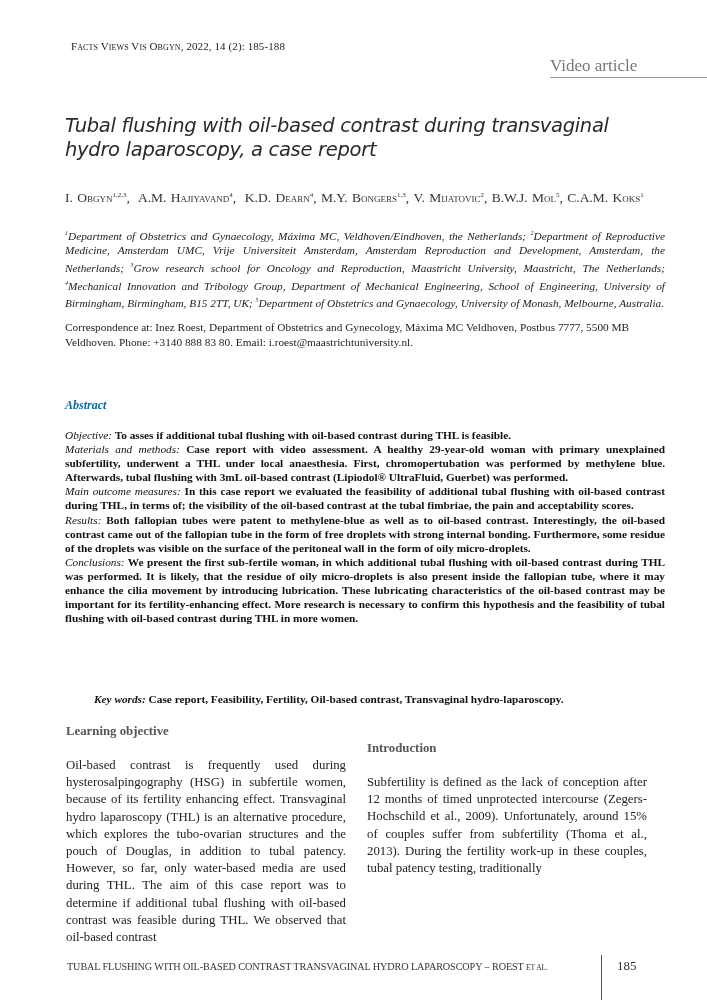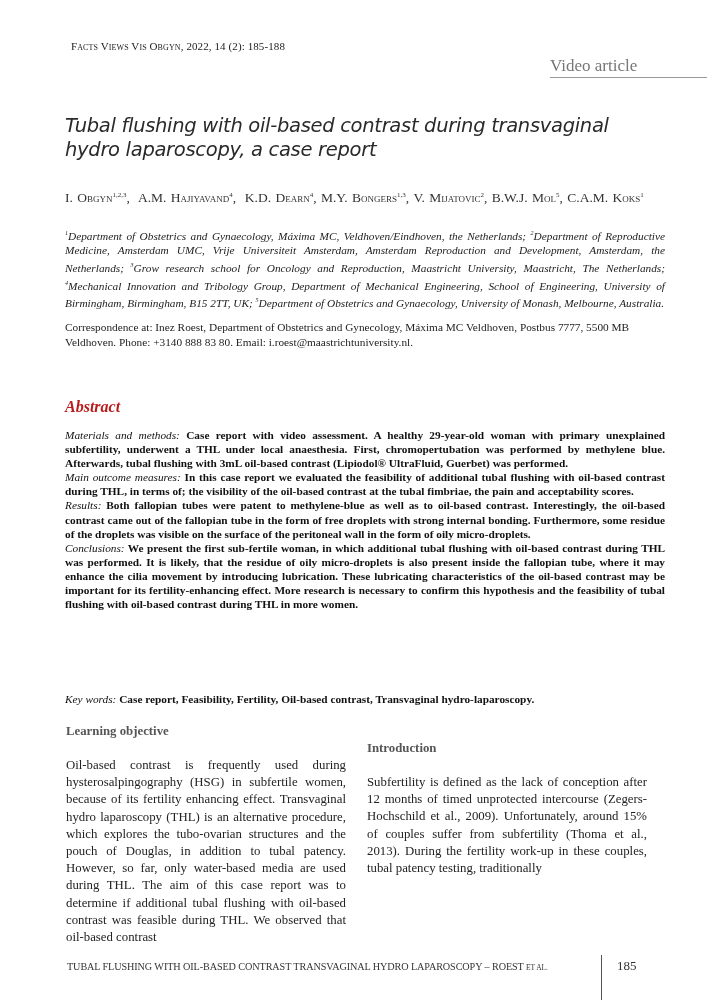--- a/index.html
+++ b/index.html
@@ -6,26 +6,26 @@
     body { width: 707px; height: 1000px; position: relative; overflow: hidden; font-family: "Liberation Serif", serif; color: #1a1a1a; }
     .journal-ref { position: absolute; left: 65px; top: 40px; font-size: 11px; color: #222; font-variant: small-caps; letter-spacing: 0.1px; margin-left: 6px; }
     .article-type { position: absolute; left: 550px; top: 56px; font-size: 17px; color: #777; }
     .article-type-rule { position: absolute; left: 550px; top: 77px; width: 157px; height: 1px; background: #999; }
     .title { position: absolute; left: 65px; top: 114px; width: 600px; font-family: "DejaVu Sans", sans-serif; font-size: 19.5px; line-height: 24px; color: #2a2a2a; font-weight: 300; letter-spacing: -0.3px; }
     .authors { position: absolute; left: 65px; top: 186px; width: 610px; font-size: 13.5px; line-height: 17px; color: #333; font-variant: small-caps; word-spacing: 1px; }
     .authors sup { font-size: 7px; text-align: right; }
     .affiliations { position: absolute; left: 65px; top: 226px; width: 600px; font-size: 11.3px; line-height: 14.7px; font-style: italic; color: #222; text-align: justify; }
     .affiliations sup { font-size: 6px; }
     .correspondence { position: absolute; left: 65px; top: 320px; width: 600px; font-size: 11.3px; line-height: 15px; color: #222; }
-    .abstract-title { position: absolute; left: 65px; top: 398px; font-size: 16px; font-style: italic; font-weight: bold; color: #b91c1c; }
+    .abstract-title { position: absolute; left: 65px; top: 398px; font-size: 12px; font-style: italic; font-weight: bold; color: #0369a1; }
     .abstract-body { position: absolute; left: 65px; top: 428px; width: 600px; font-size: 11.3px; line-height: 14.1px; font-weight: bold; color: #111; text-align: justify; }
     .abstract-body p { margin: 0; }
     .abstract-body .lbl { font-style: italic; font-weight: normal; }
     .keywords { position: absolute; left: 65px; top: 693px; width: 600px; font-size: 11.3px; font-weight: bold; color: #111; }
-    .keywords .lbl { font-style: italic; font-weight: normal; }
+    .keywords .lbl { font-style: italic; font-weight: bold; margin-left: 29px; }
     .col { position: absolute; width: 280px; font-size: 12.8px; line-height: 17.2px; color: #222; text-align: justify; }
     .col-left { left: 66px; top: 723px; }
     .col-right { left: 367px; top: 723px; }
     .section-heading { font-size: 12.8px; font-weight: bold; color: #555; margin: 0 0 17px 0; line-height: 17px; }
     .col p { margin: 0; }
     .col-right .section-heading { margin-top: 17px; }
     .footer-title { position: absolute; left: 67px; top: 961px; font-size: 10.2px; color: #333; letter-spacing: -0.1px; }
     .footer-title .sc { font-size: 7.5px; }
     .footer-rule { position: absolute; left: 601px; top: 955px; width: 1px; height: 45px; background: #555; }
     .page-number { position: absolute; left: 617px; top: 958px; font-size: 13px; color: #333; }
@@ -51,20 +51,21 @@
 
 <div class="affiliations">
   <sup>1</sup><span>Department of Obstetrics and Gynaecology, Máxima MC, Veldhoven/Eindhoven, the Netherlands; </span><sup>2</sup><span>Department of Reproductive Medicine, Amsterdam UMC, Vrije Universiteit Amsterdam, Amsterdam Reproduction and Development, Amsterdam, the Netherlands; </span><sup>3</sup><span>Grow research school for Oncology and Reproduction, Maastricht University, Maastricht, The Netherlands; </span><sup>4</sup><span>Mechanical Innovation and Tribology Group, Department of Mechanical Engineering, School of Engineering, University of Birmingham, Birmingham, B15 2TT, UK; </span><sup>5</sup><span>Department of Obstetrics and Gynaecology, University of Monash, Melbourne, Australia.</span>
 </div>
 
 <div class="correspondence">Correspondence at: Inez Roest, Department of Obstetrics and Gynecology, Máxima MC Veldhoven, Postbus 7777, 5500 MB Veldhoven. Phone:  +3140 888 83 80. Email: i.roest@maastrichtuniversity.nl.</div>
 
 <div class="abstract-title">Abstract</div>
 
 <div class="abstract-body">
+  <p><span class="lbl">Objective:</span><span> To asses if additional tubal flushing with oil-based contrast during THL is feasible.</span></p>
   <p><span class="lbl">Materials and methods:</span><span> Case report with video assessment. A healthy 29-year-old woman with primary unexplained subfertility, underwent a THL under local anaesthesia. First, chromopertubation was performed by methylene blue. Afterwards, tubal flushing with 3mL oil-based contrast (Lipiodol® UltraFluid, Guerbet) was performed.</span></p>
   <p><span class="lbl">Main outcome measures:</span><span> In this case report we evaluated the feasibility of additional tubal flushing with oil-based contrast during THL, in terms of; the visibility of the oil-based contrast at the tubal fimbriae, the pain and acceptability scores.</span></p>
   <p><span class="lbl">Results:</span><span> Both fallopian tubes were patent to methylene-blue as well as to oil-based contrast. Interestingly, the oil-based contrast came out of the fallopian tube in the form of free droplets with strong internal bonding. Furthermore, some residue of the droplets was visible on the surface of the peritoneal wall in the form of oily micro-droplets.</span></p>
   <p><span class="lbl">Conclusions:</span><span> We present the first sub-fertile woman, in which additional tubal flushing with oil-based contrast during THL was performed. It is likely, that the residue of oily micro-droplets is also present inside the fallopian tube, where it may enhance the cilia movement by introducing lubrication. These lubricating characteristics of the oil-based contrast may be important for its fertility-enhancing effect. More research is necessary to confirm this hypothesis and the feasibility of tubal flushing with oil-based contrast during THL in more women.</span></p>
 </div>
 
 <div class="keywords"><span class="lbl">Key words:</span><span> Case report, Feasibility, Fertility, Oil-based contrast, Transvaginal hydro-laparoscopy.</span></div>
 
 <div class="col col-left">
   <div class="section-heading">Learning objective</div>

